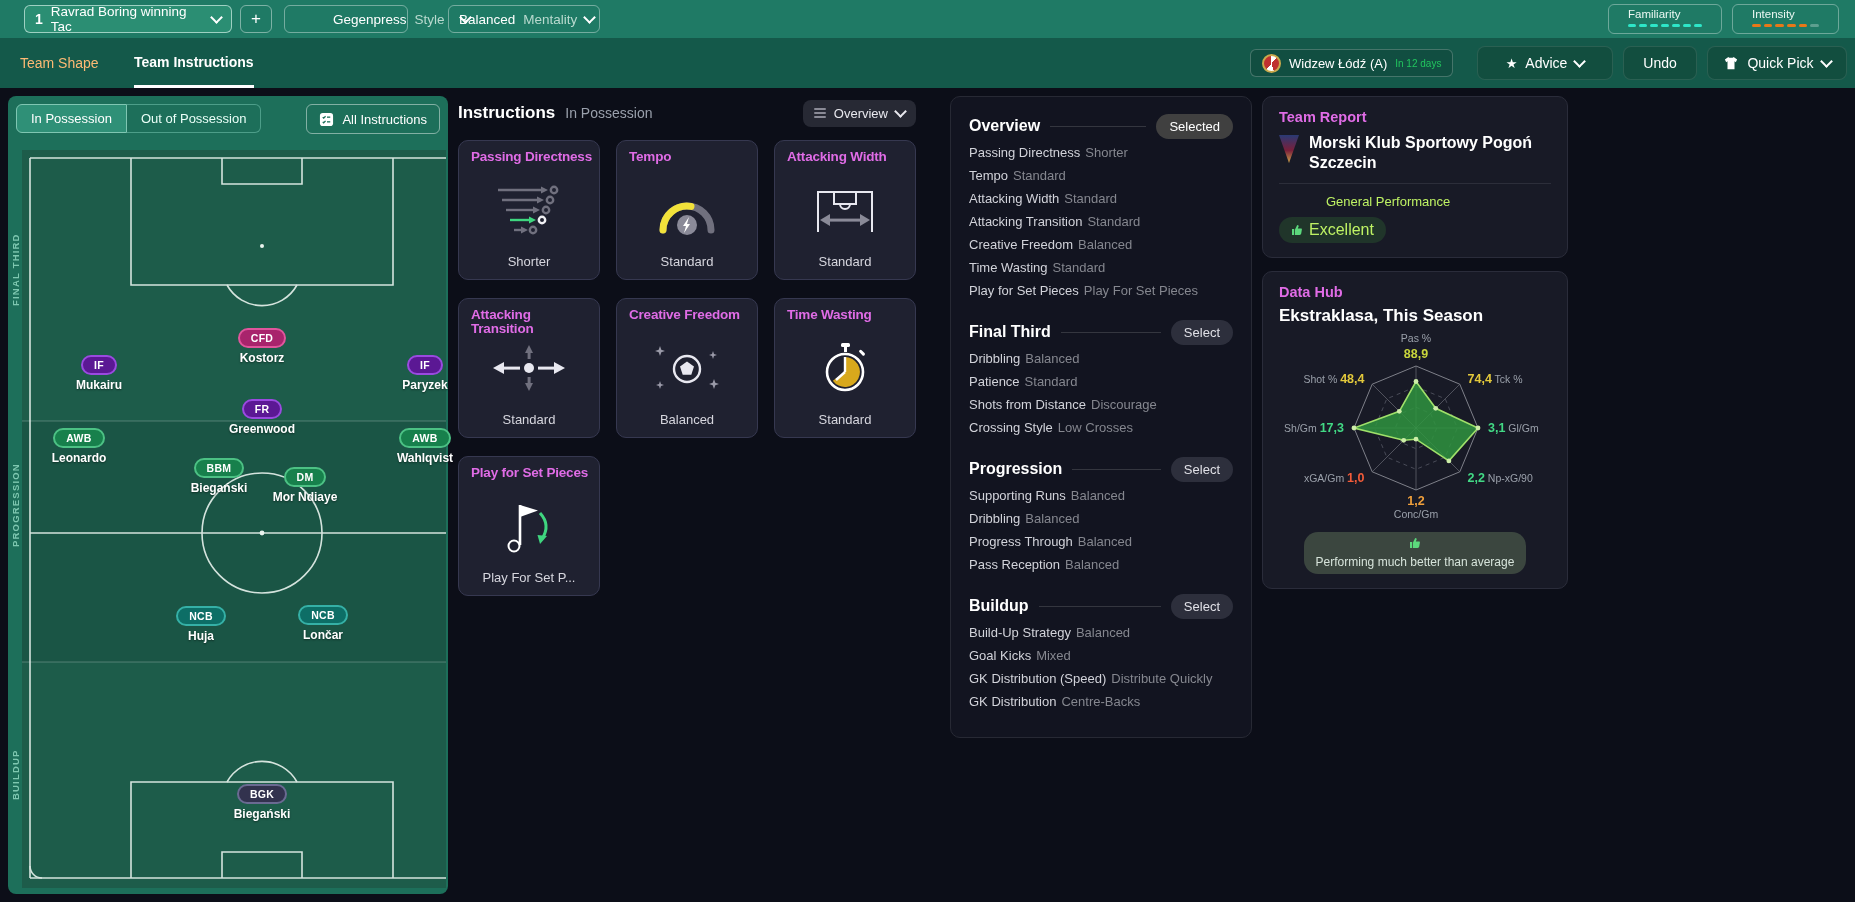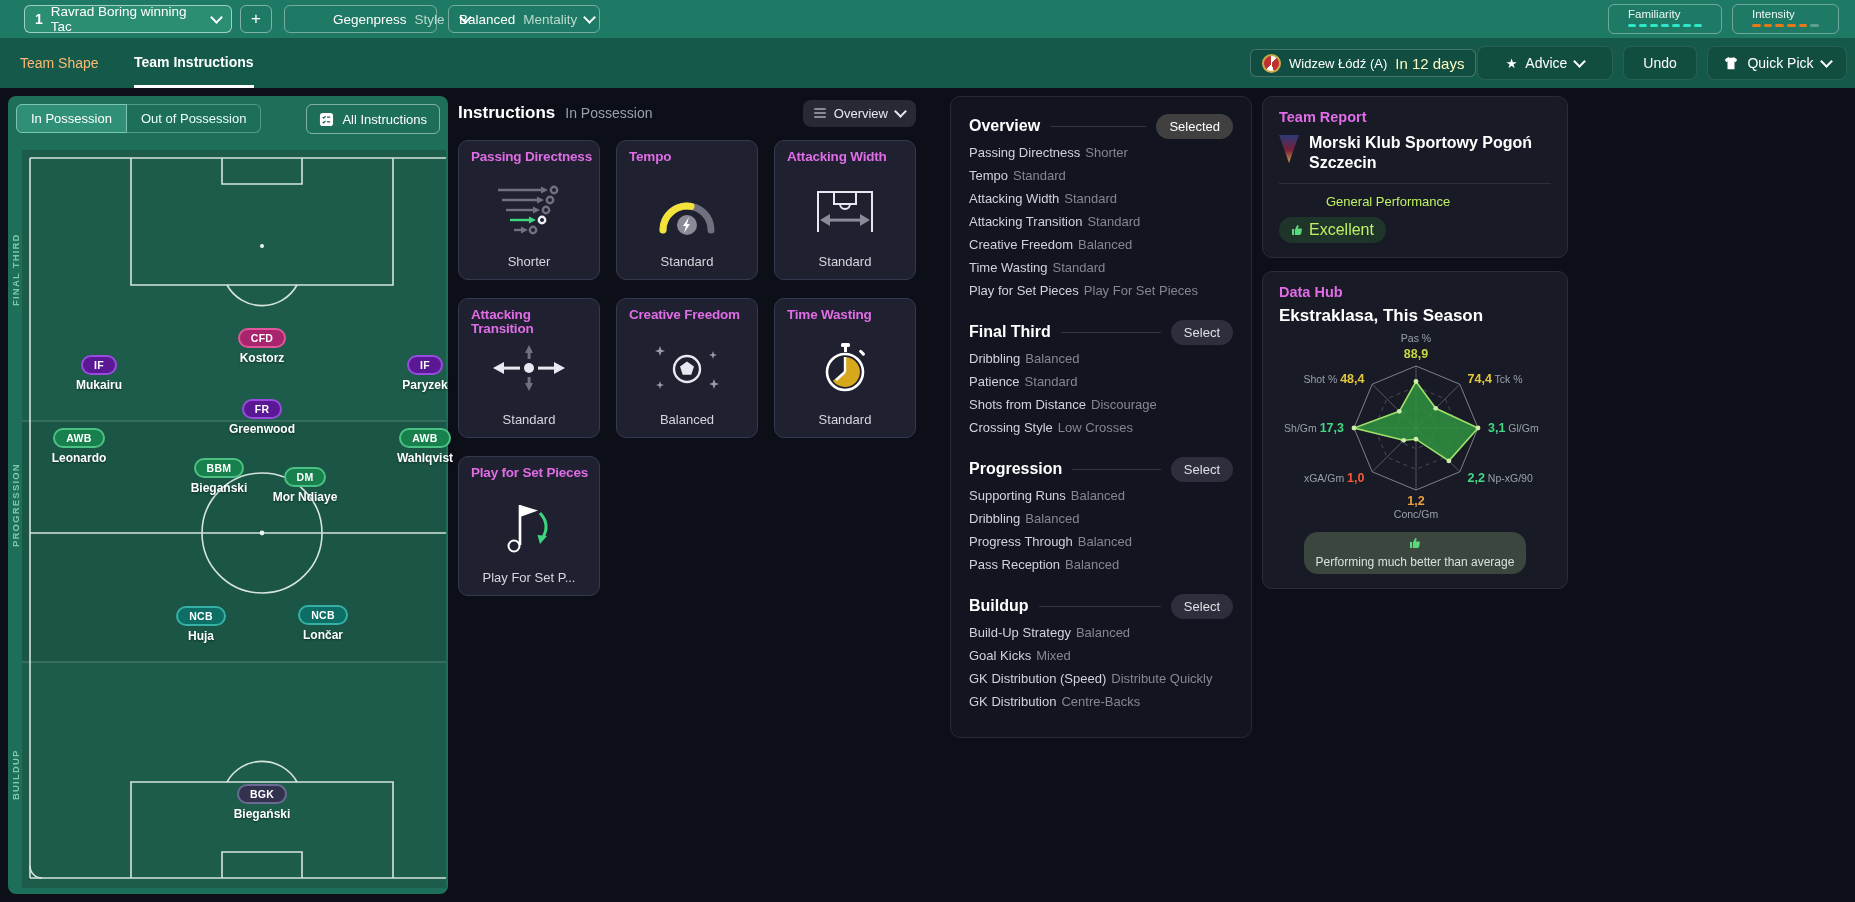--- a/index.html
+++ b/index.html
@@ -13,38 +13,38 @@
       border:1px solid rgba(255,255,255,.38);border-radius:6px;padding:0 10px;box-sizing:border-box;
       color:#fff;font-size:13.5px;cursor:pointer;}
   .dd .dim{color:#b9dacf;}
   .vline{width:1px;align-self:stretch;background:rgba(255,255,255,.3);margin:5px 0;}
   .chev{width:7px;height:7px;border-right:2px solid currentColor;border-bottom:2px solid currentColor;
         transform:rotate(45deg);display:inline-block;margin-top:-4px;flex:none;}
   .tacticdd{left:24px;width:208px;background:#2b8e73;border-color:rgba(235,252,247,.6);}
   .tacticdd b{font-size:14px;}
   .plusbtn{position:absolute;left:240px;top:5px;width:32px;height:28px;border:1px solid rgba(255,255,255,.42);
            border-radius:6px;color:#fff;font-size:17px;display:flex;align-items:center;justify-content:center;cursor:pointer;box-sizing:border-box;}
-  .styledd{left:284px;width:153px;padding-left:48px;}
+  .styledd{left:284px;width:124px;padding-left:48px;}
   .mentdd{left:448px;width:152px;}
   .meterbox{position:absolute;top:4px;height:30px;border:1px solid rgba(255,255,255,.35);border-radius:6px;
             padding:3px 19px 5px;box-sizing:border-box;}
   .meterbox .mlabel{font-size:11.5px;color:#ecf8f3;}
   .dashrow{display:flex;gap:3px;margin-top:4px;}
   .dash{flex:1;height:3px;border-radius:2px;}
 
   
   .navtab{position:absolute;top:0;height:50px;display:flex;align-items:center;font-size:14px;cursor:pointer;box-sizing:border-box;}
   .tab-plain{color:#fdba74;}
   .tab-active{color:#fff;font-weight:700;border-bottom:3px solid #fff;}
   .matchpill{position:absolute;left:1250px;top:11px;height:28px;border:1px solid rgba(255,255,255,.22);
              background:rgba(0,0,0,.12);border-radius:6px;display:flex;align-items:center;gap:8px;padding:0 11px;box-sizing:border-box;}
   .clubbadge{width:15px;height:15px;border-radius:50%;border:2px solid #c9a84c;
              background:conic-gradient(#fff 0 12%,#c03030 12% 45%,#fff 45% 62%,#c03030 62% 100%);flex:none;}
   .matchpill .opp{color:#fff;font-size:13px;}
-  .matchpill .when{color:#fef9c3;font-size:15px;}
+  .matchpill .when{color:#22c55e;font-size:10px;}
   .greenbtn{position:absolute;top:8px;height:34px;background:#124e3f;border:1px solid rgba(255,255,255,.10);
             border-radius:8px;color:#fff;font-size:14px;display:flex;align-items:center;justify-content:center;gap:8px;cursor:pointer;box-sizing:border-box;}
   .star{color:#fff;font-size:13px;line-height:1;}
 
   
   .pitchpanel{position:absolute;left:8px;top:96px;width:440px;height:798px;background:#1d6f5a;border-radius:8px;}
   .ptabs{position:absolute;left:8px;top:8px;display:flex;}
   .ptab{padding:6px 14px;font-size:13px;color:#eafff8;border:1px solid #4d9e89;cursor:pointer;}
   .ptab.on{background:#2f9077;border-color:#7fc6b2;color:#fff;border-radius:6px 0 0 6px;}
   .ptab.off{border-left:none;border-radius:0 6px 6px 0;}

